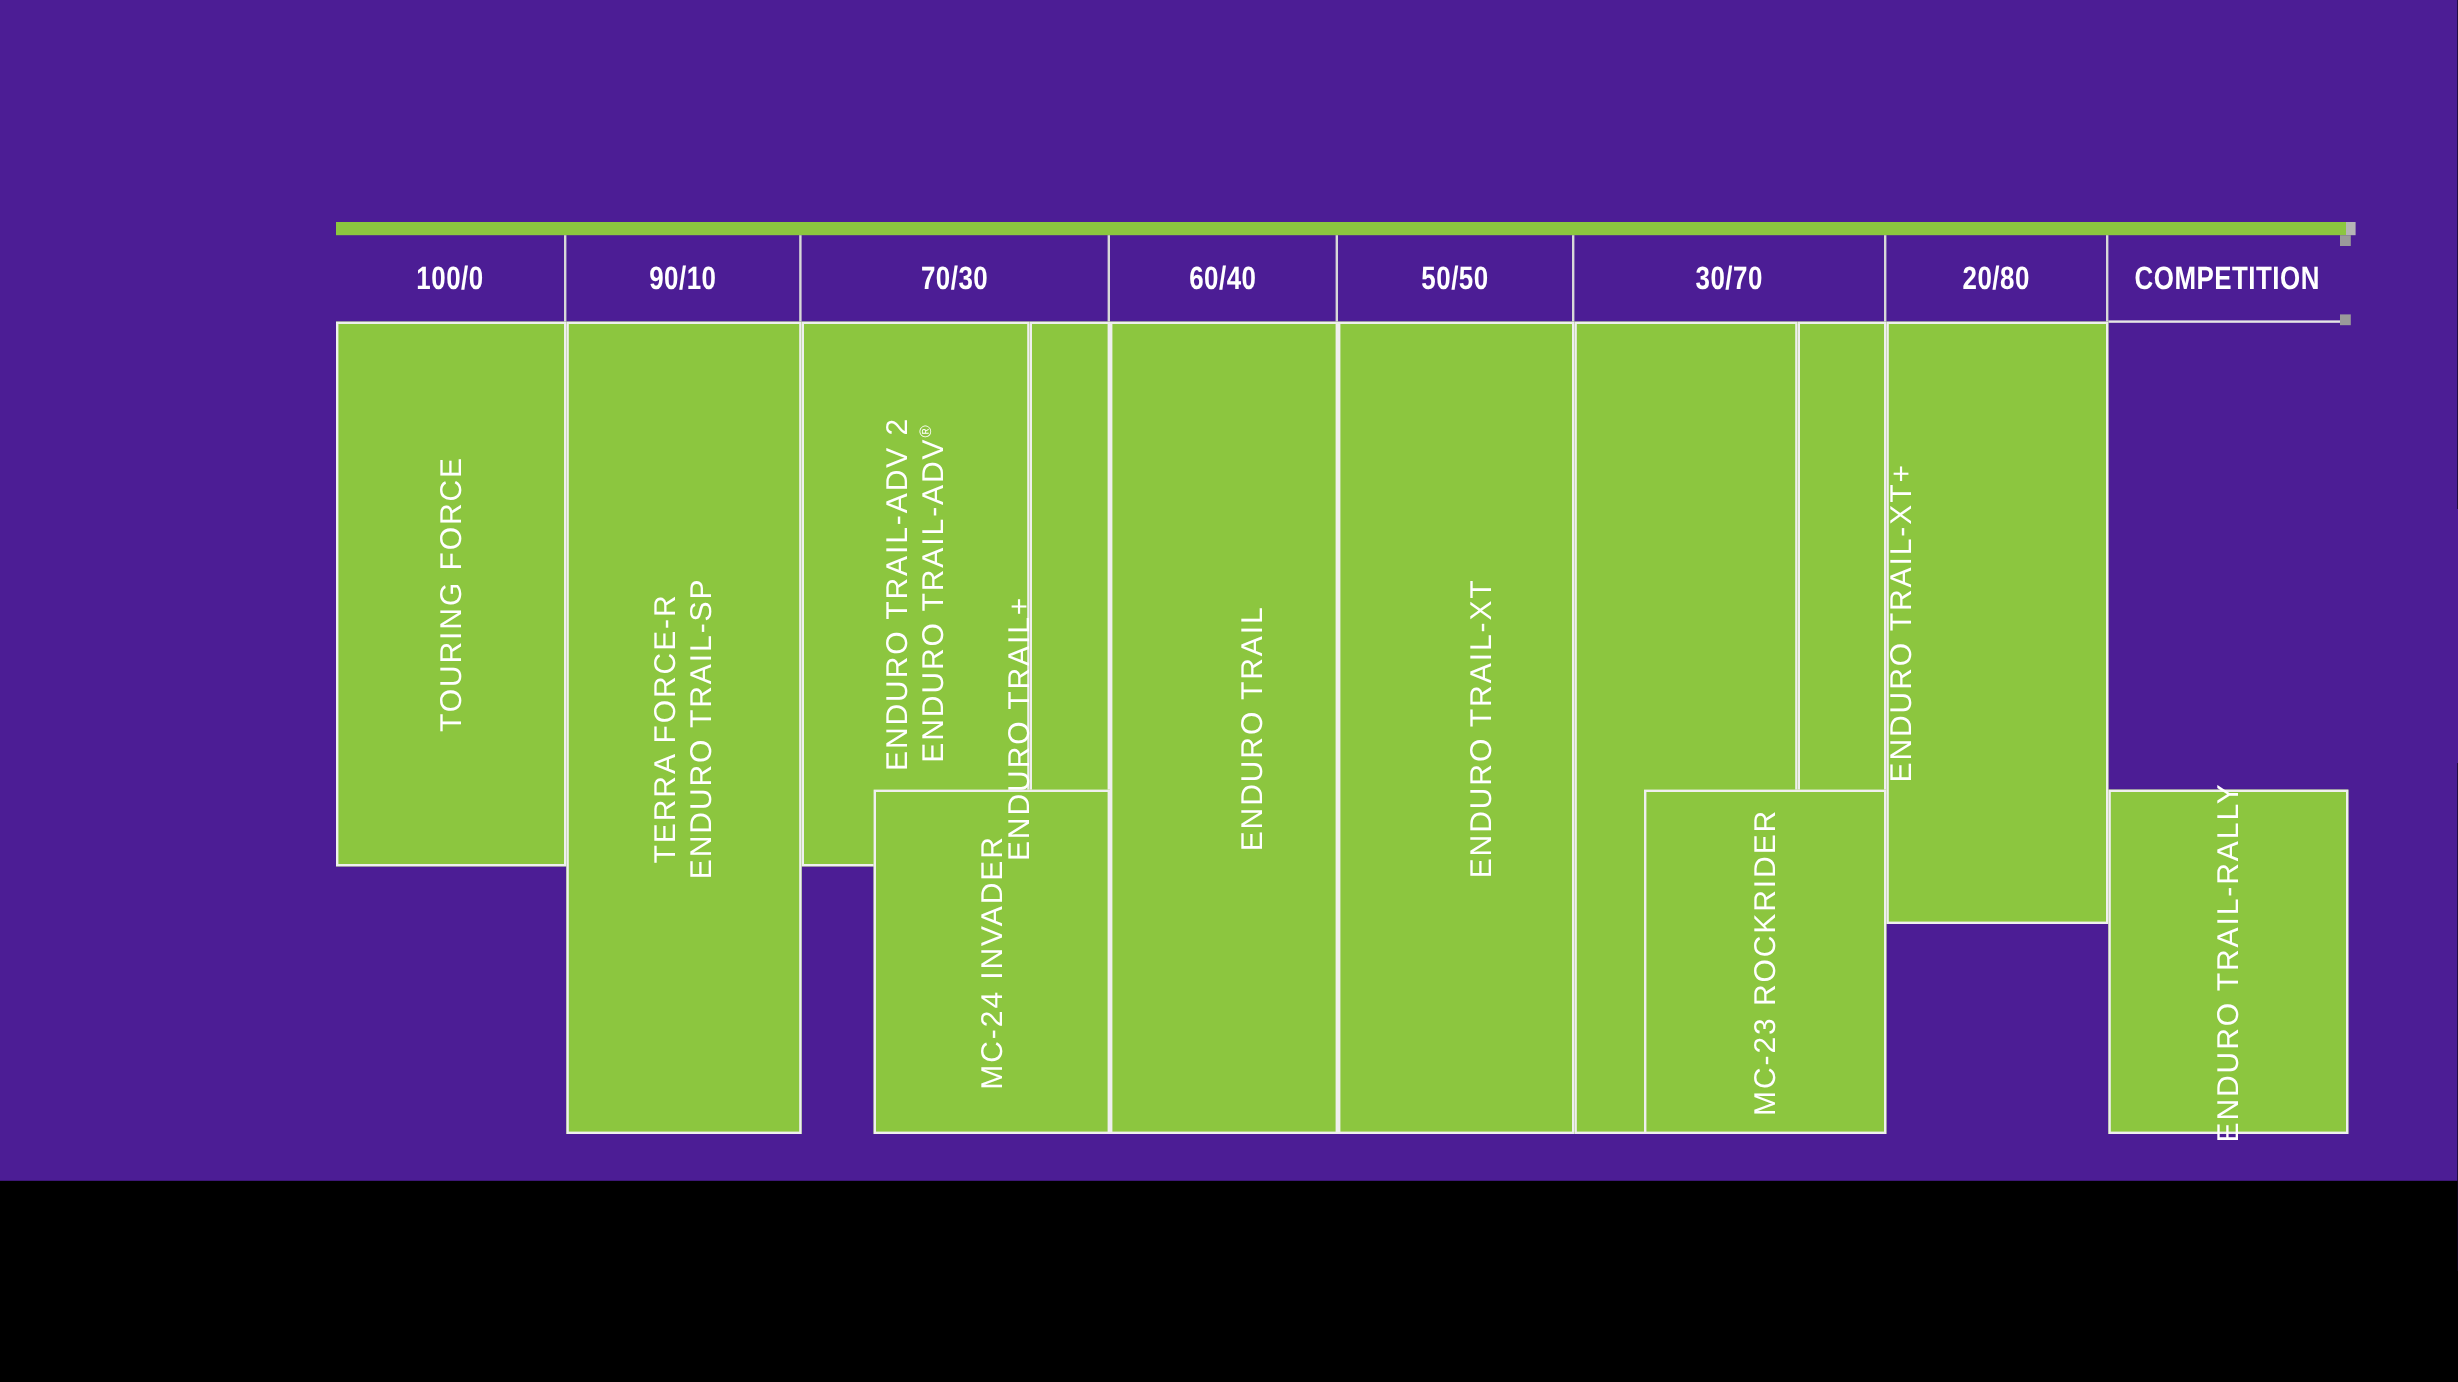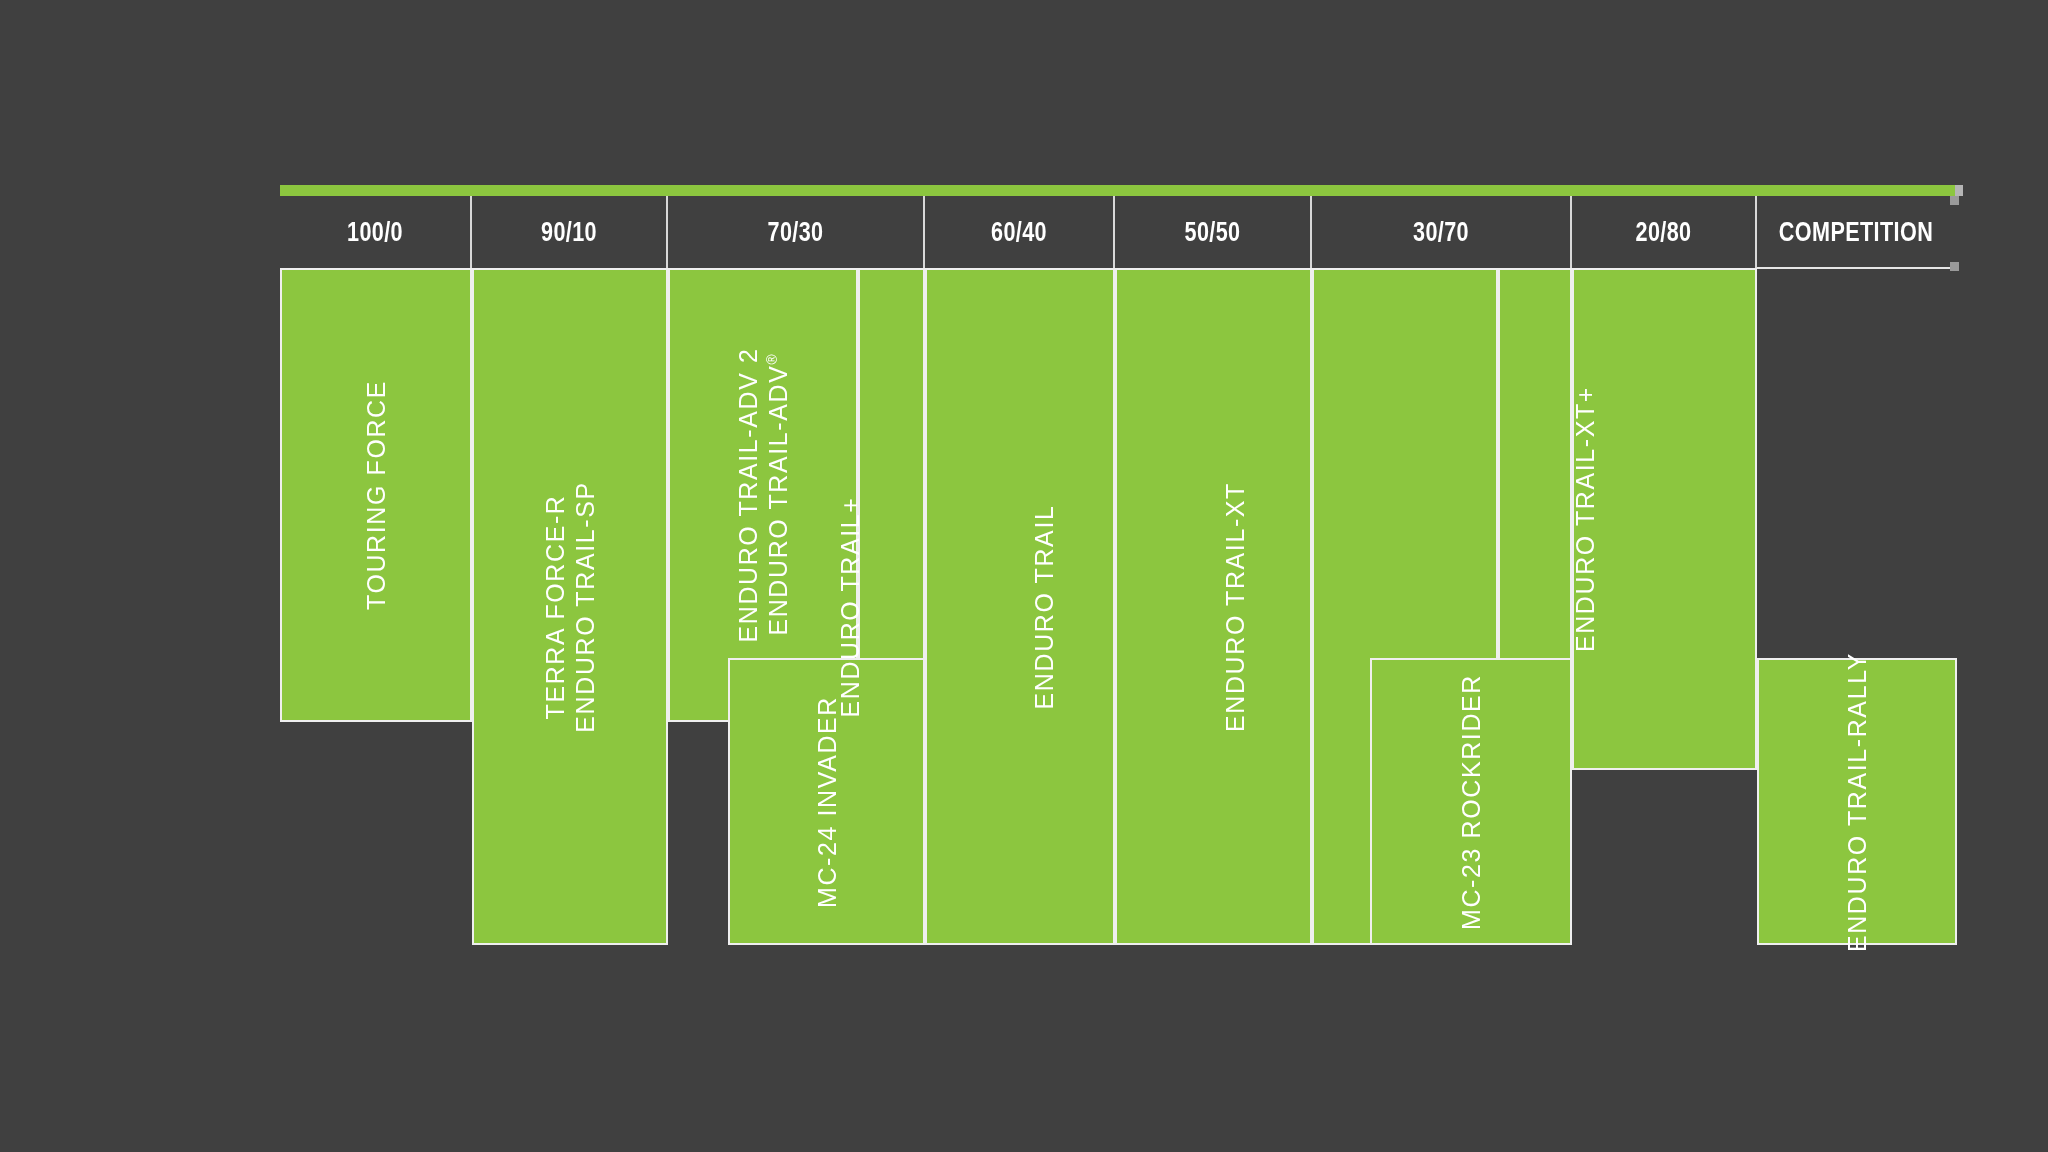--- a/index.html
+++ b/index.html
@@ -1,18 +1,18 @@
 <!DOCTYPE html>
 <html><head>
 <meta charset="utf-8">
 <style>
   html,body{margin:0;padding:0;background:#000;}
   body{width:2048px;height:1152px;overflow:hidden;
        font-family:"Liberation Sans","DejaVu Sans",sans-serif;}
-  #stage{position:relative;width:2048px;height:1152px;background:#404040;}
+  #stage{position:relative;width:2048px;height:984px;background:#4c1d95;}
 
   
   .top-rule{position:absolute;background:#8CC63F;}
   .top-rule-cap{position:absolute;background:#b5b5b5;}
 
   
   .hdr-cell{position:absolute;display:flex;align-items:center;justify-content:center;
             color:#fff;font-weight:700;letter-spacing:.5px;
             font-size:27px;
             font-family:"Liberation Sans Narrow","Liberation Sans",sans-serif;

